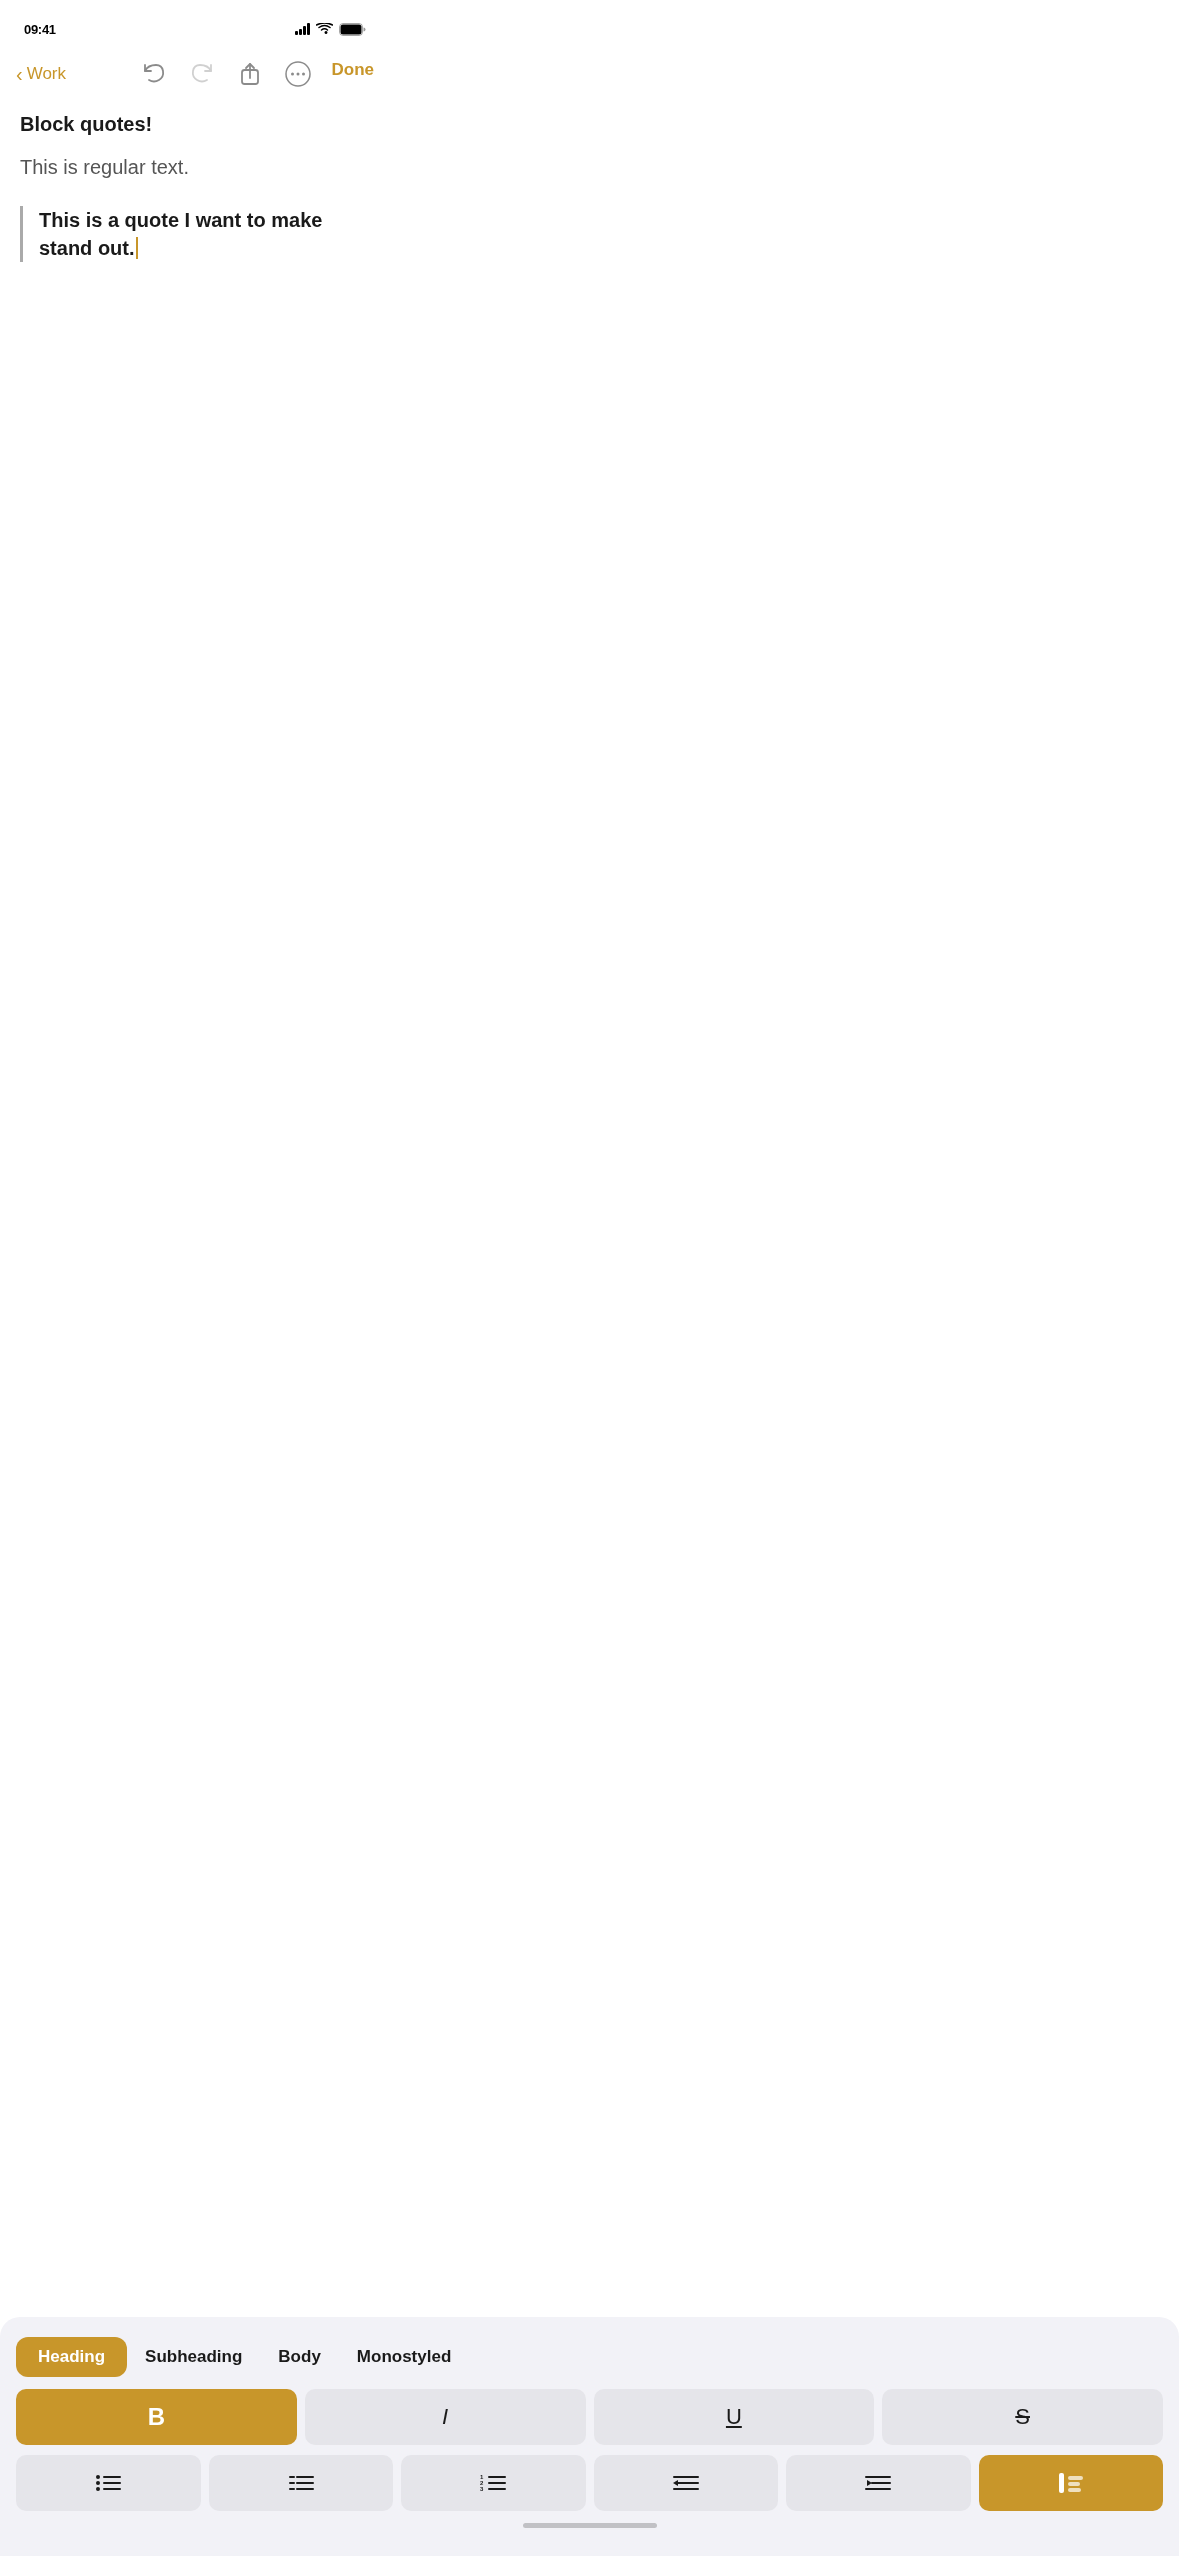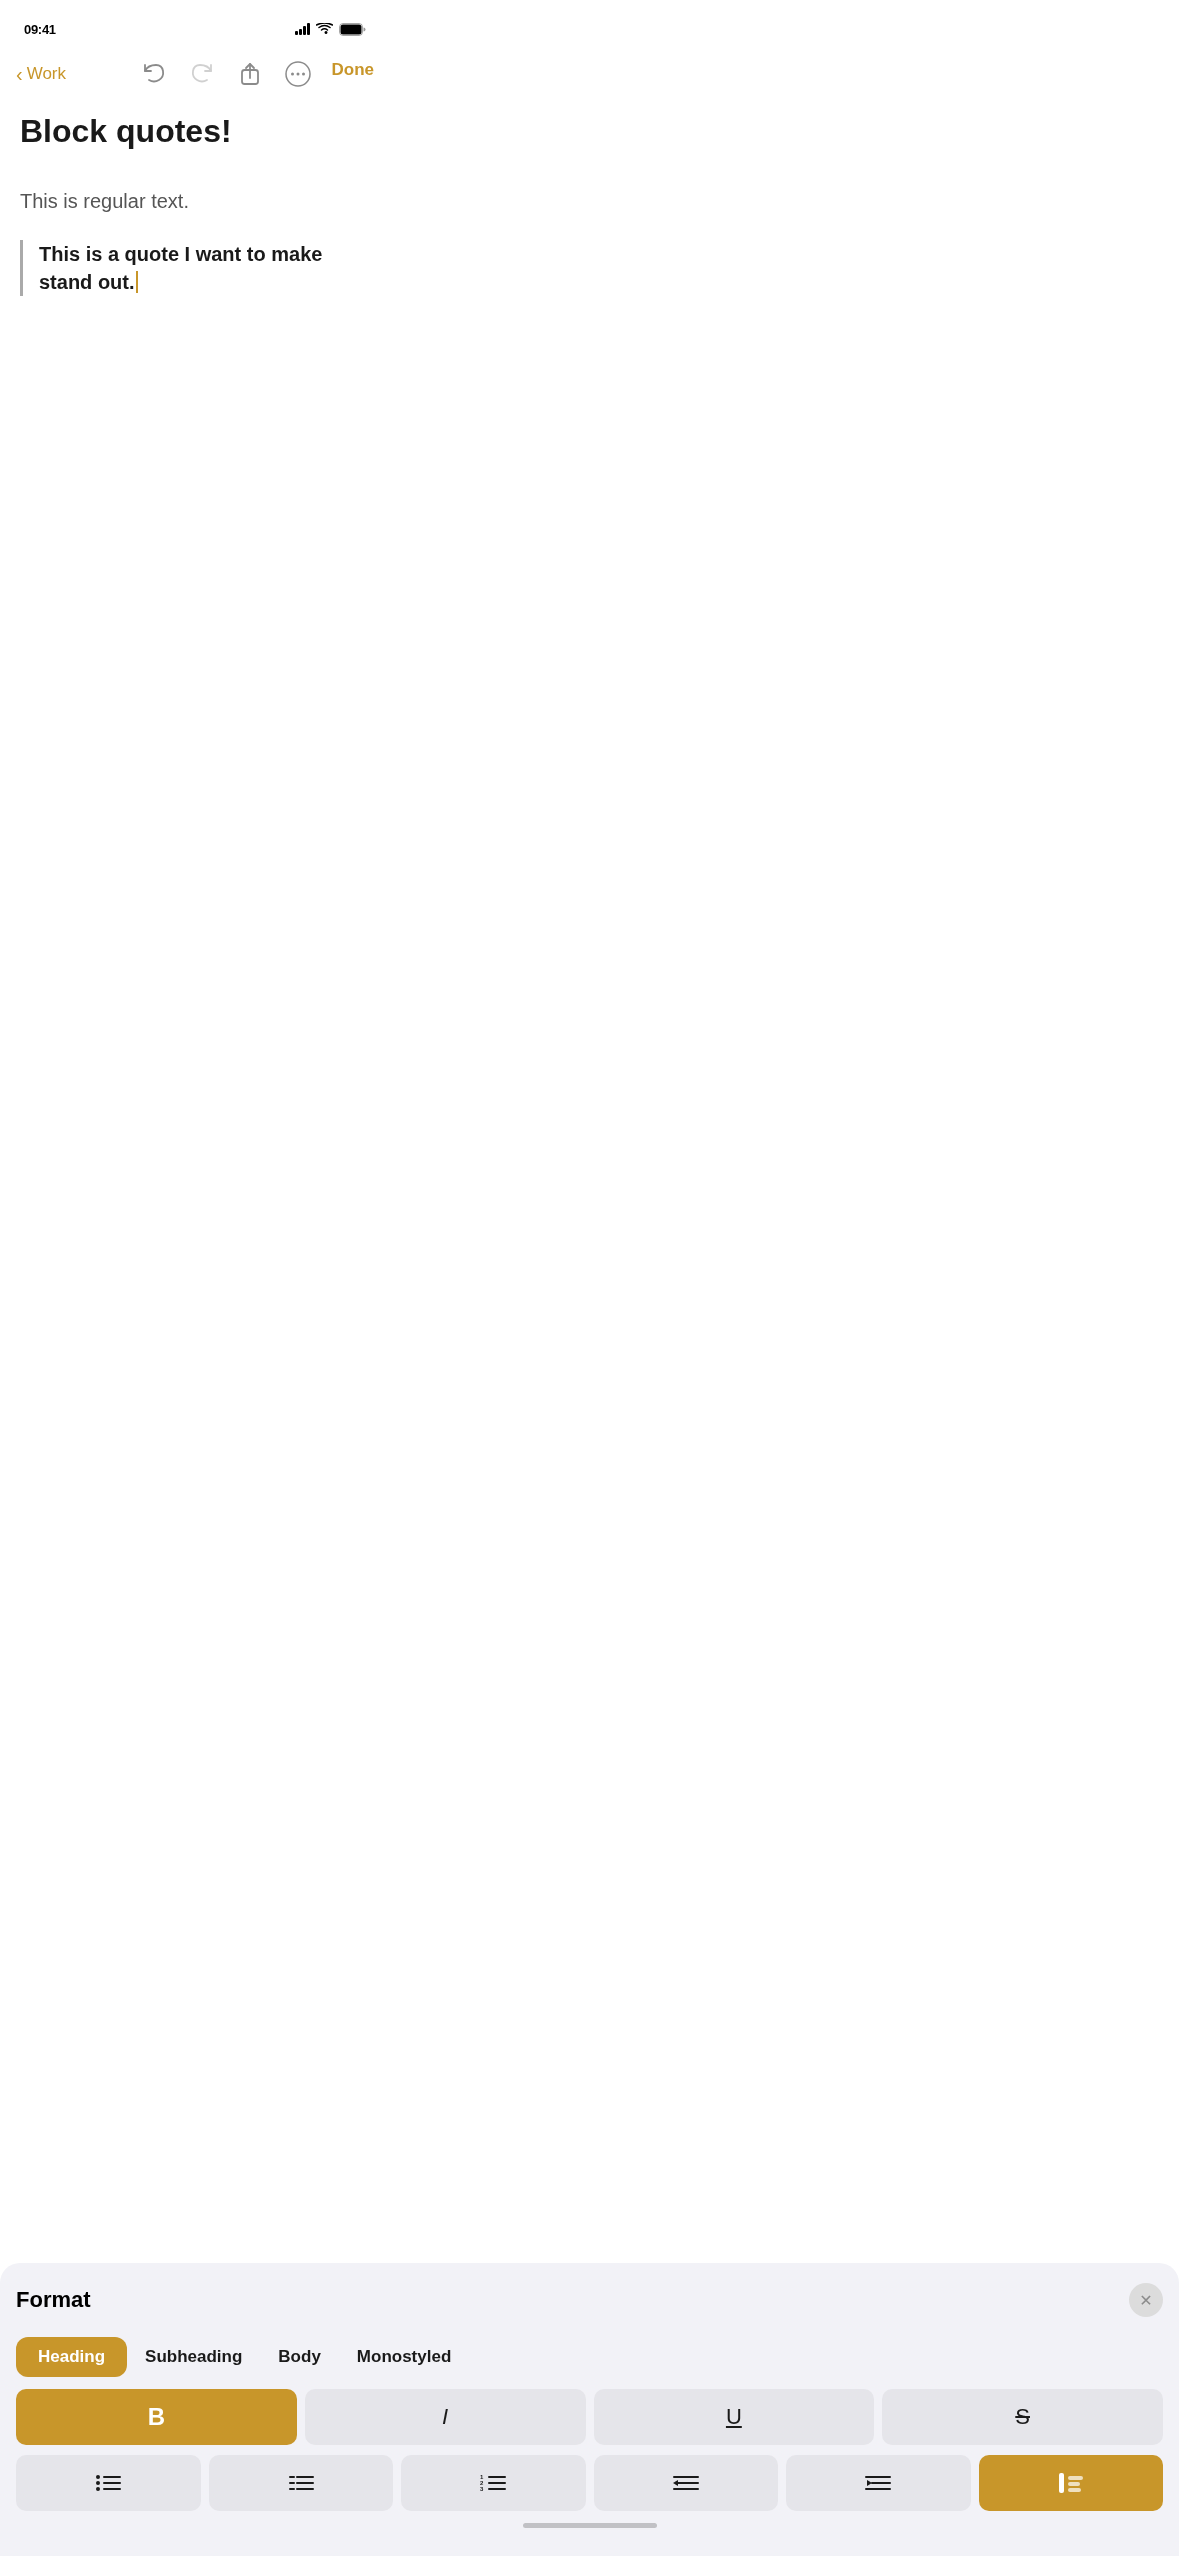--- a/index.html
+++ b/index.html
@@ -90,24 +90,24 @@
       font-weight: 600;
     }
 
     
     .note-content {
       padding: 12px 20px 0;
       flex: 1;
     }
 
     .note-title {
-      font-size: 32px;
+      font-size: 20px;
       font-weight: 700;
       color: #1a1a1a;
-      margin-bottom: 36px;
+      margin-bottom: 16px;
       line-height: 1.2;
     }
 
     .note-regular-text {
       font-size: 20px;
       color: #555;
       margin-bottom: 24px;
       line-height: 1.5;
     }
 
@@ -347,26 +347,20 @@
   <h1 class="note-title">Block quotes!</h1>
   <p class="note-regular-text">This is regular text.</p>
   <blockquote class="note-blockquote">
     <p class="note-blockquote-text">
       <span>This is a quote I want to make stand out.</span><span class="cursor"></span>
     </p>
   </blockquote>
 </div>
 
 <div class="format-panel">
-  <div class="format-header">
-    <span class="format-title">Format</span>
-    <div class="format-close">
-      <span>✕</span>
-    </div>
-  </div>
 
   <div class="style-row">
     <button class="style-btn active">Heading</button>
     <button class="style-btn">Subheading</button>
     <button class="style-btn">Body</button>
     <button class="style-btn">Monostyled</button>
   </div>
 
   <div class="format-row">
     <button class="fmt-btn bold-active">

